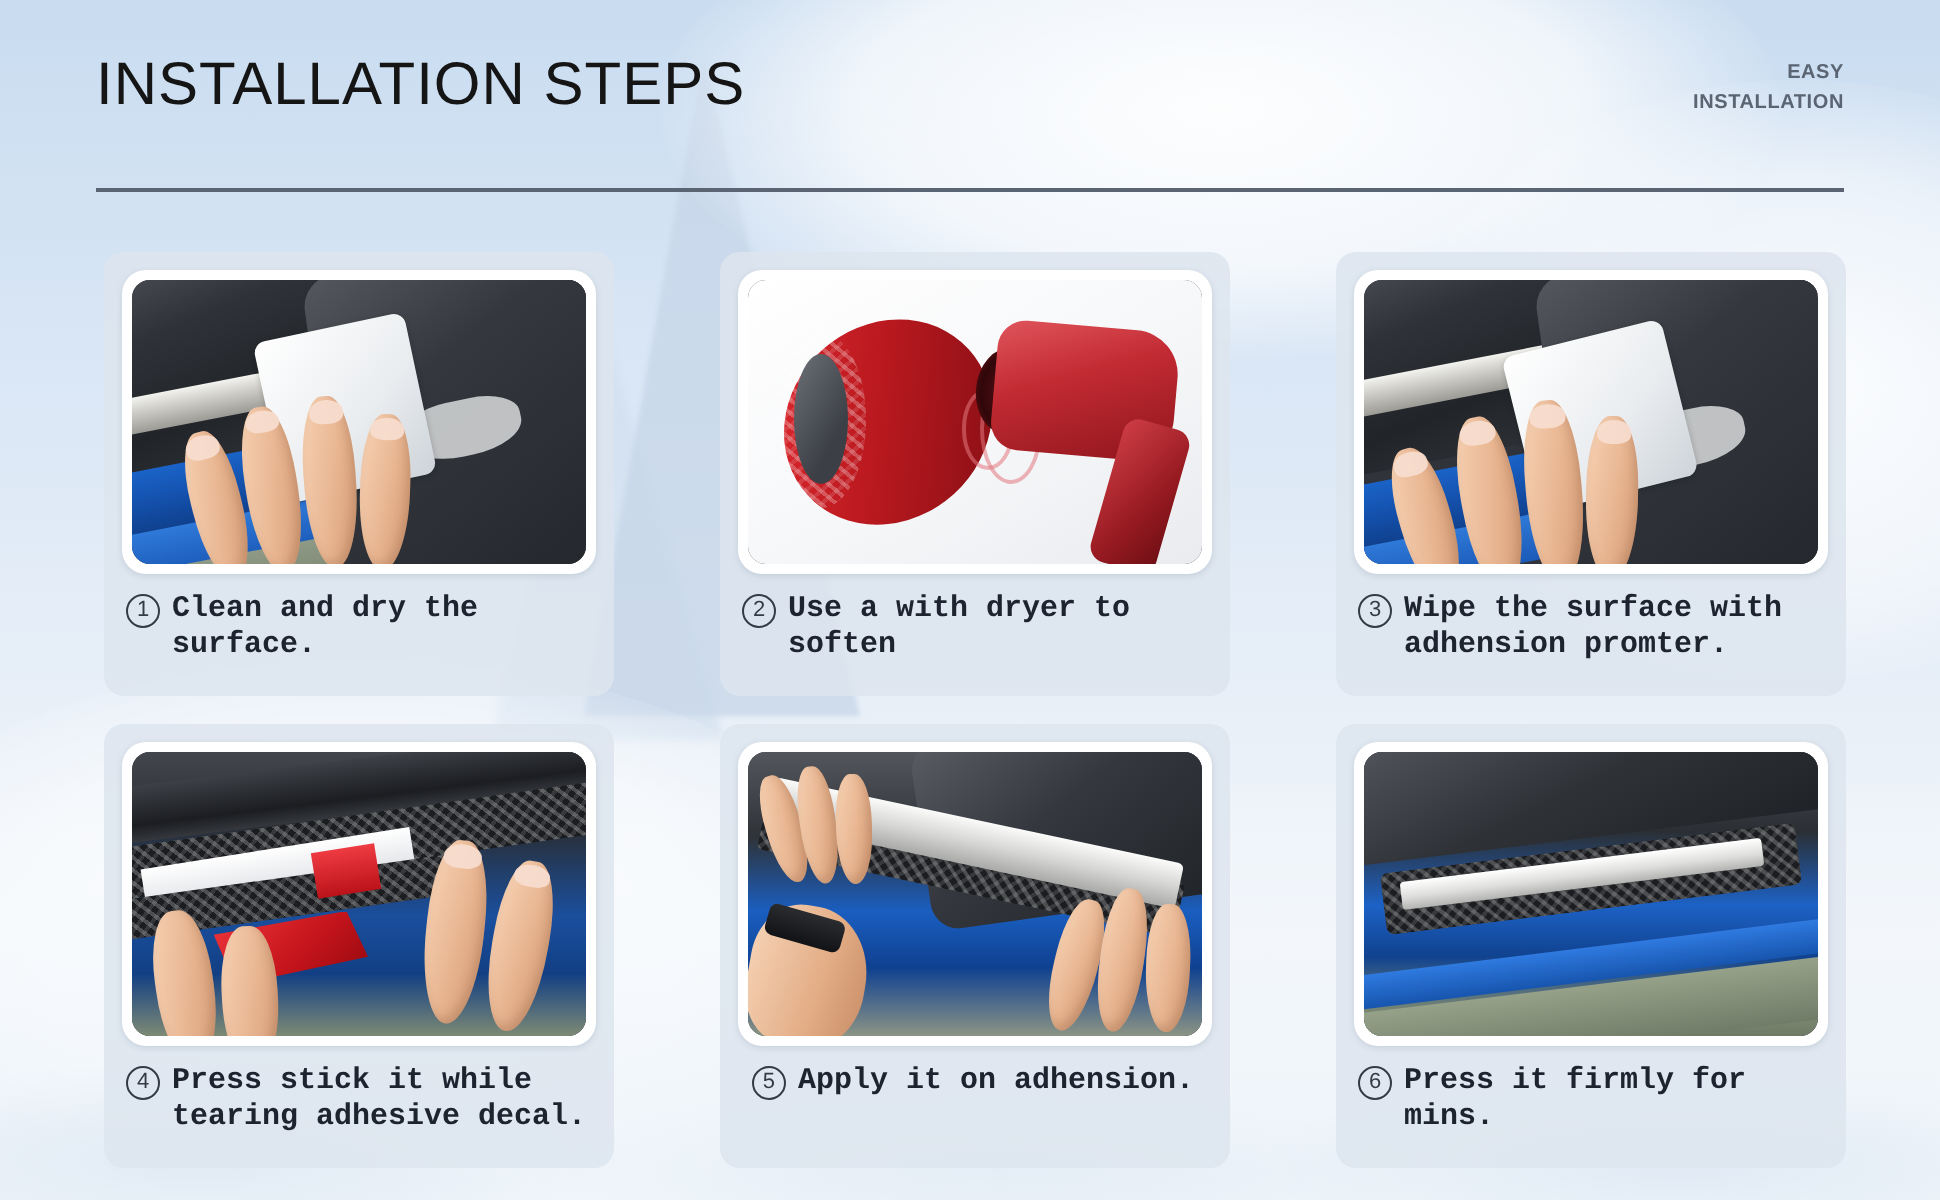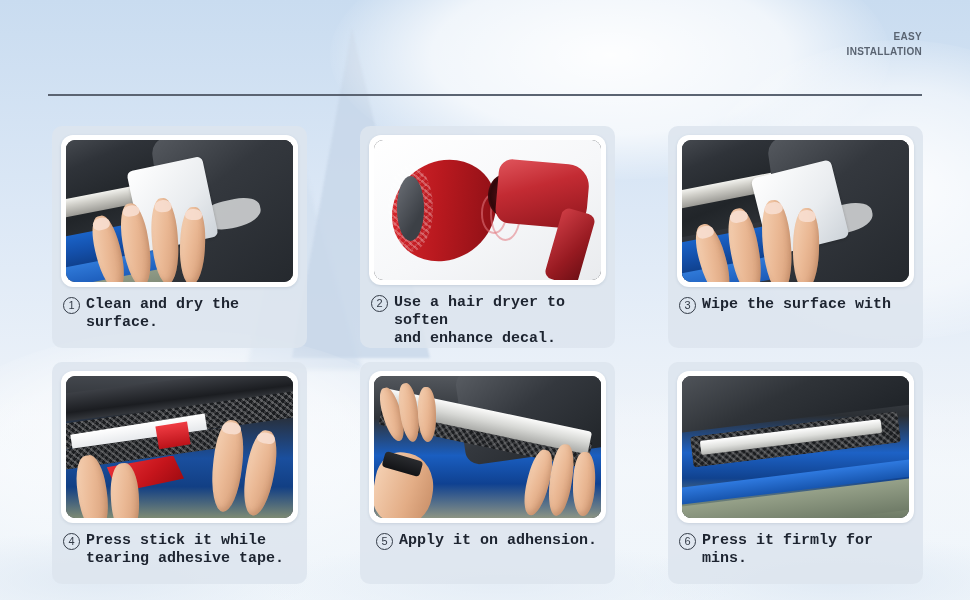--- a/index.html
+++ b/index.html
@@ -376,20 +376,21 @@
     <div class="bg-peak2"></div>
     <div class="bg-peak"></div>
     <div class="bg-cloud-a"></div>
     <div class="bg-cloud-b"></div>
     <div class="bg-cloud-c"></div>
     <div class="bg-snowfield"></div>
     <div class="bg-ridge"></div>
   </div>
 
   <div class="header">
+    <div class="page-title">INSTALLATION STEPS</div>
     <div class="tagline">
       <div>EASY</div>
       <div>INSTALLATION</div>
     </div>
     <div class="divider"></div>
   </div>
 
   <div class="steps-grid">
 
     <div class="step-card">
@@ -437,22 +438,21 @@
           <div class="ph heat-wave" style="left:47%;top:38%;width:10%;height:26%;"></div>
           <div class="ph heat-wave" style="left:51%;top:33%;width:12%;height:36%;"></div>
           <div class="ph dryer-nozzle"></div>
           <div class="ph dryer-body"></div>
           <div class="ph dryer-handle"></div>
         </div>
       </div>
       <div class="caption">
         <span class="step-num">2</span>
         <span class="caption-text">
-          <span class="caption-line">Use a hair dryer to soften</span>
-          <span class="caption-line">and enhance decal.</span>
+          <span class="caption-line">Use a with dryer to soften</span>
         </span>
       </div>
     </div>
 
     <div class="step-card">
       <div class="photo-frame">
         <div class="photo">
           <div class="ph sill-dark"></div>
           <div class="ph sill-chrome" style="top:20%;"></div>
           <div class="ph sill-blue" style="top:56%;"></div>
@@ -473,20 +473,21 @@
             <div class="ph finger" style="left:64%;top:16%;width:18%;height:78%;transform:rotate(1deg);">
                 <span class="nail" style="left:18%;top:3%;width:66%;height:14%;"></span>
               </div>
           </div>
         </div>
       </div>
       <div class="caption">
         <span class="step-num">3</span>
         <span class="caption-text">
           <span class="caption-line">Wipe the surface with</span>
+          <span class="caption-line">adhension promter.</span>
         </span>
       </div>
     </div>
 
     <div class="step-card">
       <div class="photo-frame">
         <div class="photo">
           <div class="ph" style="inset:0;background:linear-gradient(to bottom,#43474d 0%,#2a2d32 26%,#1a4f9e 58%,#123f84 78%,#7d8a74 100%);"></div>
           <div class="ph rubber-bar"></div>
           <div class="ph carbon" style="left:-4%;top:22%;width:110%;height:18%;transform:rotate(-8deg);"></div>
@@ -505,21 +506,21 @@
             <div class="ph finger" style="left:48%;top:14%;width:38%;height:84%;transform:rotate(10deg);">
                 <span class="nail" style="left:18%;top:2%;width:66%;height:13%;"></span>
               </div>
           </div>
         </div>
       </div>
       <div class="caption">
         <span class="step-num">4</span>
         <span class="caption-text">
           <span class="caption-line">Press stick it while</span>
-          <span class="caption-line">tearing adhesive tape.</span>
+          <span class="caption-line">tearing adhesive decal.</span>
         </span>
       </div>
     </div>
 
     <div class="step-card">
       <div class="photo-frame">
         <div class="photo">
           <div class="ph" style="inset:0;background:linear-gradient(to bottom,#53575d 0%,#2f3338 30%,#1a5ec0 56%,#0f4191 76%,#8c9484 100%);"></div>
           <div class="ph" style="right:-4%;top:-10%;width:66%;height:66%;background:linear-gradient(150deg,#5a5e64 0%,#34383e 45%,#202428 100%);transform:rotate(-8deg);border-radius:14px;"></div>
           <div class="ph trim-carbon carbon"></div>

